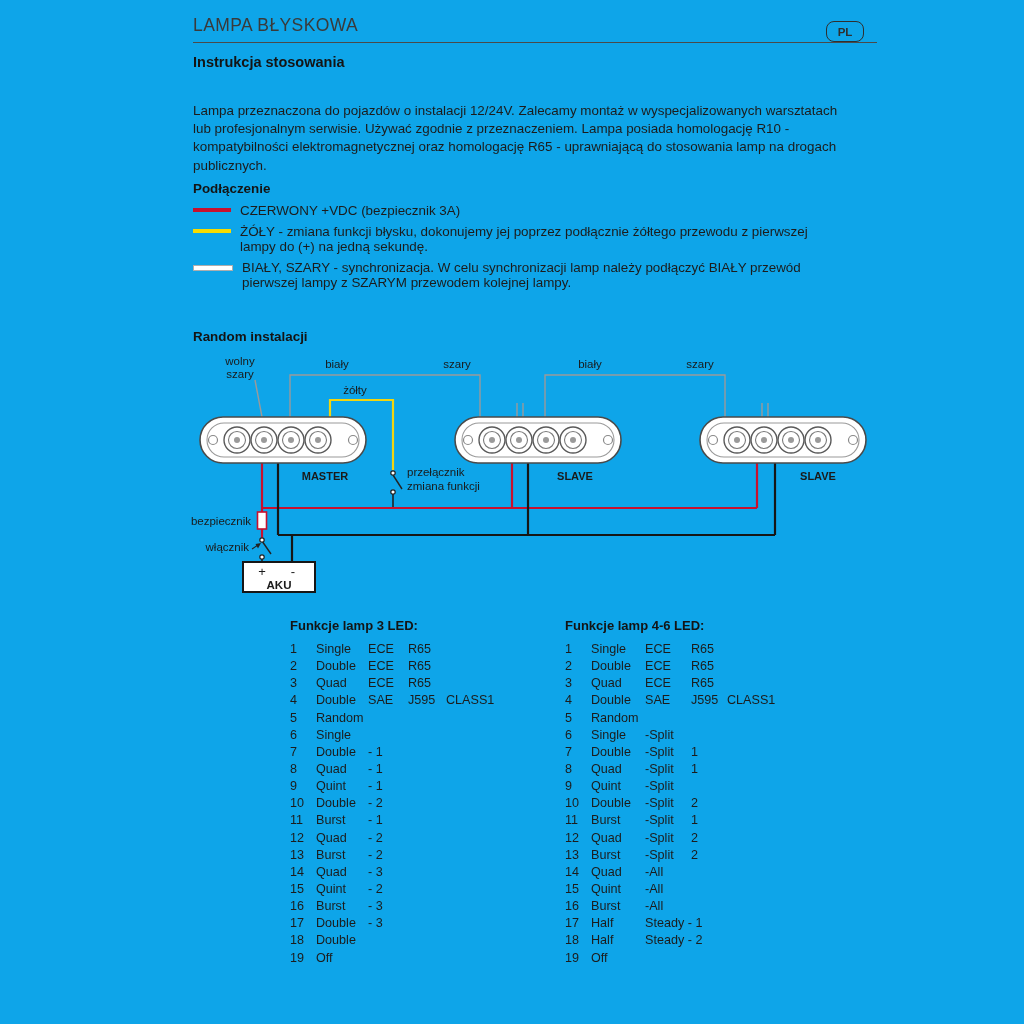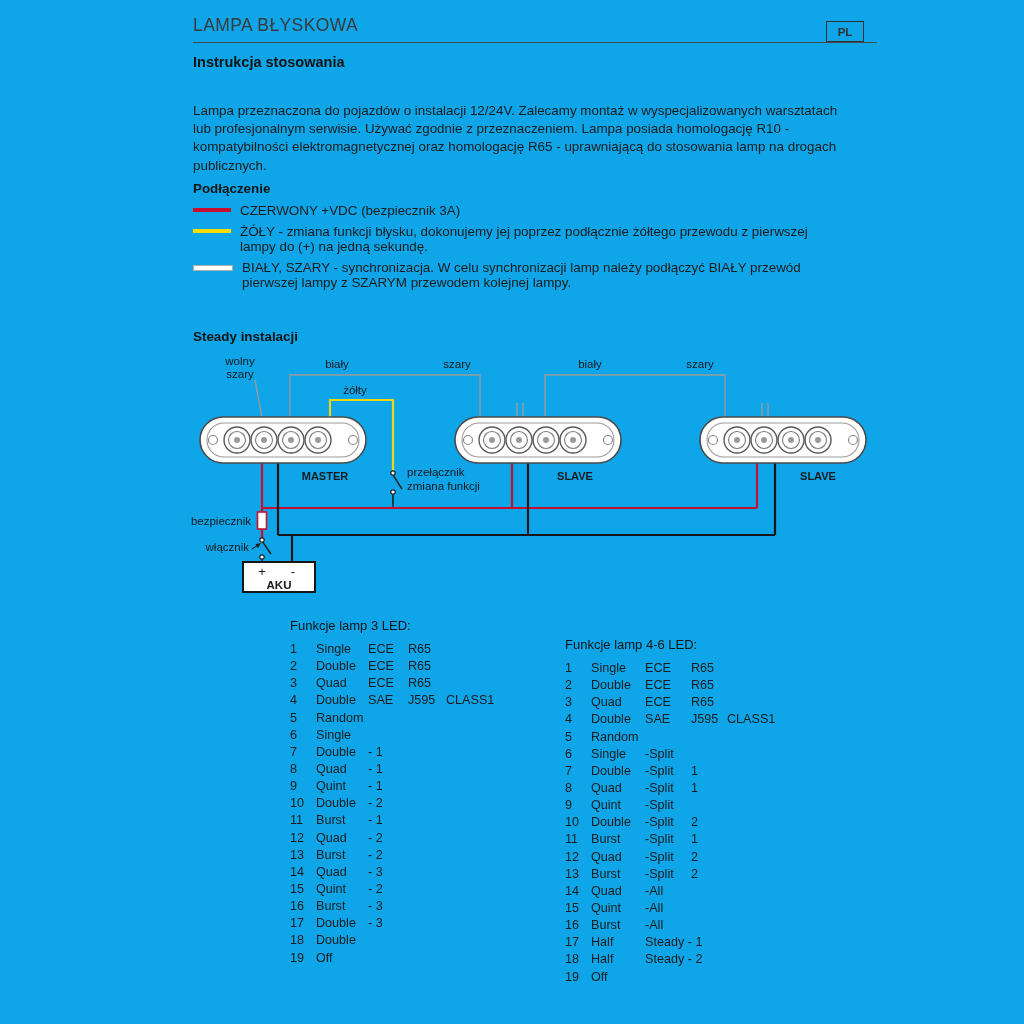--- a/index.html
+++ b/index.html
@@ -1,40 +1,40 @@
 <!DOCTYPE html>
 <html><head>
 <meta charset="utf-8">
 <style>
   html,body{margin:0;padding:0;background:#fff;}
   .page{position:relative;width:1024px;height:1024px;background:#0ea5e9;overflow:hidden;
         font-family:"Liberation Sans",sans-serif;color:#1c1c1c;}
   .abs{position:absolute;}
   .title{left:193px;top:15px;font-size:17.5px;letter-spacing:.4px;color:#3a3a3a;}
-  .badge{left:826px;top:21px;width:38px;height:21px;border:1.6px solid #2f2f2f;border-radius:0;
+  .badge{left:826px;top:21px;width:38px;height:21px;border:1.6px solid #2f2f2f;border-radius:8px;
          display:flex;align-items:center;justify-content:center;font-size:11.5px;font-weight:bold;color:#2f2f2f;box-sizing:border-box;}
   .rule{left:193px;top:42px;width:684px;height:0;border-top:1.4px solid #4a4a4a;}
   .h2{left:193px;top:54px;font-size:14.5px;font-weight:bold;color:#141414;}
   .para{left:193px;top:102px;width:650px;font-size:13.4px;line-height:18.2px;color:#1c1c1c;}
   .h3{font-size:13.4px;font-weight:bold;color:#141414;}
   .podl{left:193px;top:181px;}
   .legend{left:193px;top:203px;width:662px;}
   .legend-row{display:flex;align-items:flex-start;margin-bottom:5.5px;}
   .sw{flex:none;width:38px;height:4px;margin:5px 9px 0 0;}
   .sw-red{background:#c8102e;}
   .sw-black{background:#111;}
   .sw-yellow{background:#f7dc00;}
   .sw-white{background:#fff;border:1px solid #adadad;height:4px;box-sizing:content-box;}
   .legend-text{font-size:13.4px;line-height:15.3px;width:602px;}
   .schemat{left:193px;top:329px;}
   .diagram{position:absolute;left:185px;top:348px;}
   .fn{position:absolute;top:618px;}
   .fn-left{left:290px;}
-  .fn-right{left:565px;margin-top:19px;}
-  .fn-h{font-size:13px;font-weight:normal;color:#141414;margin-bottom:9px;}
+  .fn-right{left:565px;}
+  .fn-h{font-size:13px;font-weight:bold;color:#141414;margin-bottom:9px;}
   .fn-row{display:flex;height:17.15px;font-size:12.6px;white-space:nowrap;color:#1c1c1c;}
   .c-num{width:26px;}
   .fn-left .c-name{width:52px;} .fn-left .c-2{width:40px;} .fn-left .c-3{width:38px;}
   .fn-right .c-name{width:54px;} .fn-right .c-2{width:46px;} .fn-right .c-3{width:36px;}
   svg text{fill:#1a1a1a;}
 </style>
 </head>
 <body>
 
 <div class="page">
@@ -56,21 +56,21 @@
     <div class="legend-row">
       <span class="sw sw-yellow"></span>
       <div class="legend-text">ŻÓŁY - zmiana funkcji błysku, dokonujemy jej poprzez podłącznie żółtego przewodu z pierwszej lampy do (+) na jedną sekundę.</div>
     </div>
     <div class="legend-row">
       <span class="sw sw-white"></span>
       <div class="legend-text">BIAŁY, SZARY - synchronizacja. W celu synchronizacji lamp należy podłączyć BIAŁY przewód pierwszej lampy z SZARYM przewodem kolejnej lampy.</div>
     </div>
   </div>
 
-  <div class="abs h3 schemat">Steady instalacji</div>
+  <div class="abs h3 schemat">Random instalacji</div>
 
   <svg class="diagram" width="700" height="260" viewBox="0 0 700 260" font-family="Liberation Sans, sans-serif">
     <defs>
       <g id="lamp">
         <rect x="0" y="0" width="166" height="46" rx="23" fill="#fff" stroke="#4a4a4a" stroke-width="1.6"></rect>
         <rect x="7" y="6" width="152" height="34" rx="17" fill="none" stroke="#9a9a9a" stroke-width="1.1"></rect>
         <circle cx="13" cy="23" r="4.5" fill="none" stroke="#8a8a8a" stroke-width="1.2"></circle>
         <circle cx="153" cy="23" r="4.5" fill="none" stroke="#8a8a8a" stroke-width="1.2"></circle>
         <g fill="#fff" stroke="#5a5a5a" stroke-width="1.4">
           <circle cx="37" cy="23" r="13"></circle>

